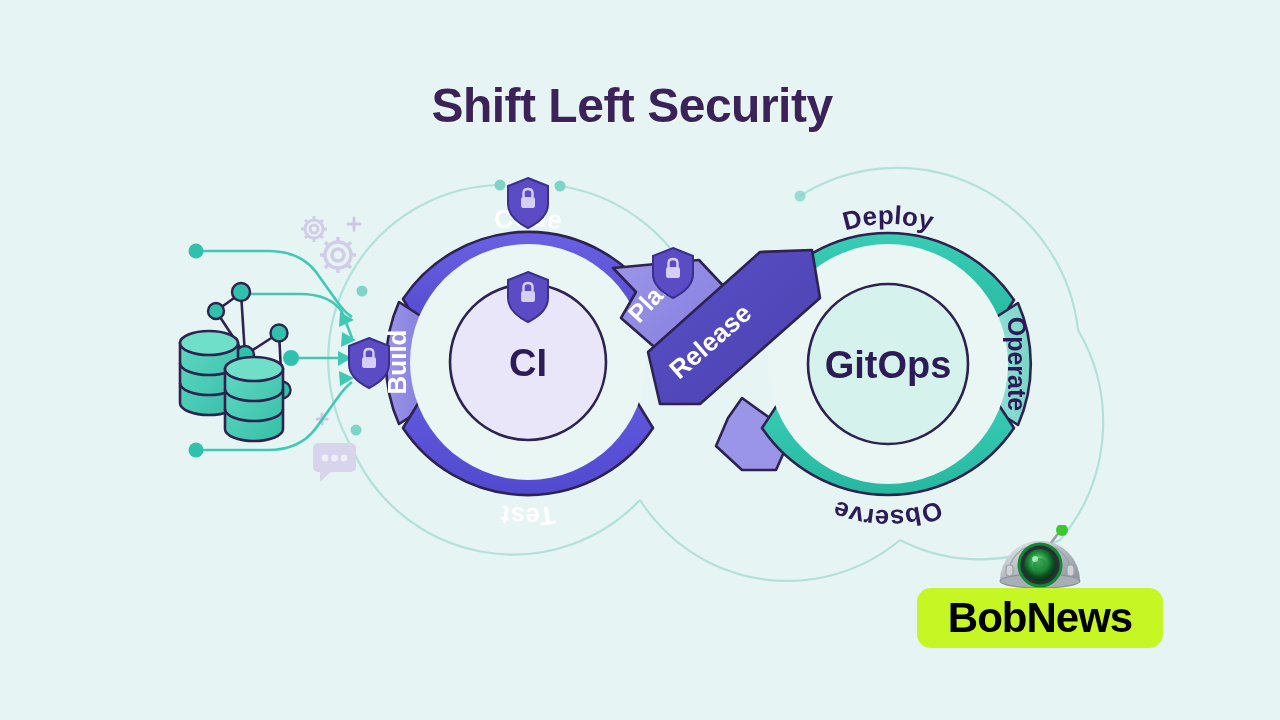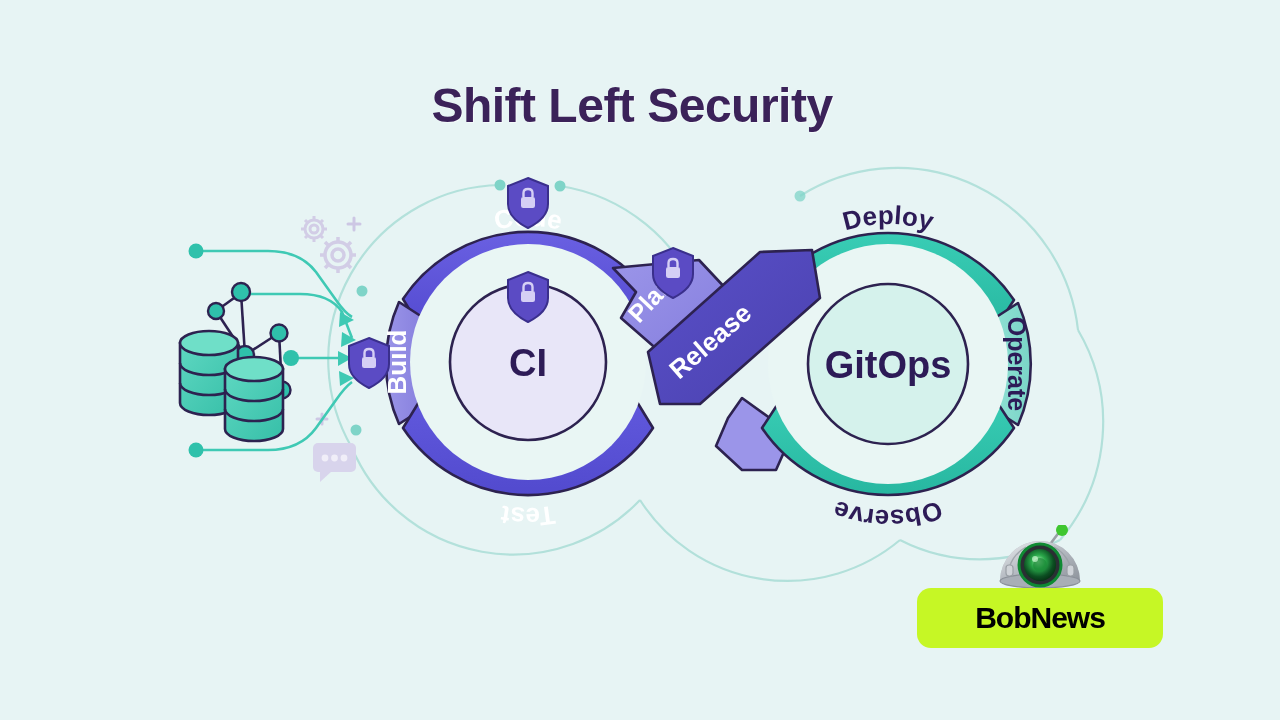--- a/index.html
+++ b/index.html
@@ -30,21 +30,21 @@
   .logo-plate {
     position:absolute; left:5px; top:63px;
     width:246px; height:60px;
     background:#c6f725;
     border-radius:14px;
   }
   .logo-text {
     position:absolute; left:5px; top:63px;
     width:246px; height:60px;
     display:flex; align-items:center; justify-content:center;
-    font-size:30px; font-weight:bold; color:#000;
+    font-size:42px; font-weight:bold; color:#000;
     letter-spacing:-1px;
   }
   .logo-bot { position:absolute; left:78px; top:0px; width:100px; height:75px; }
 
   .lbl { font-family:"Liberation Sans", sans-serif; }
 </style>
 </head>
 <body style="background: rgb(231, 244, 244);">
 
 <div id="stage">

